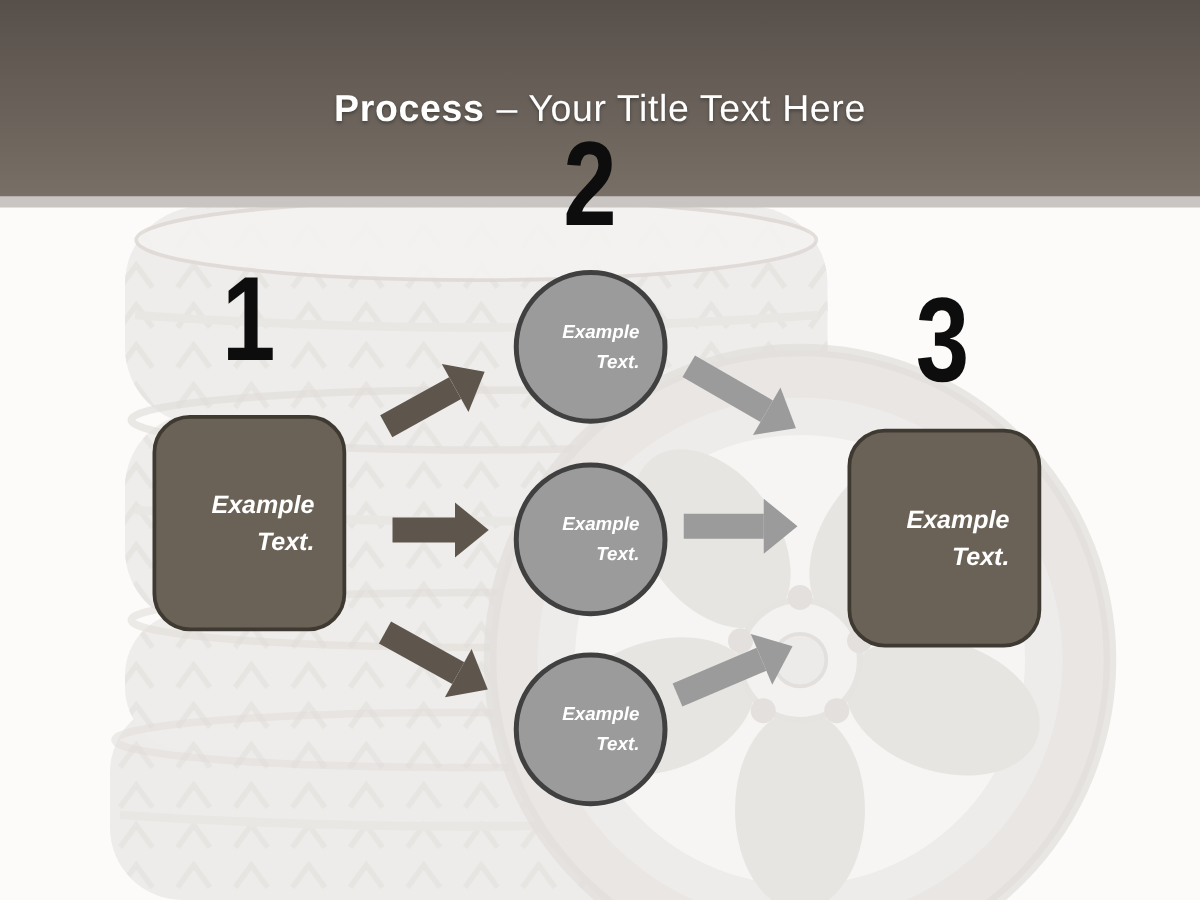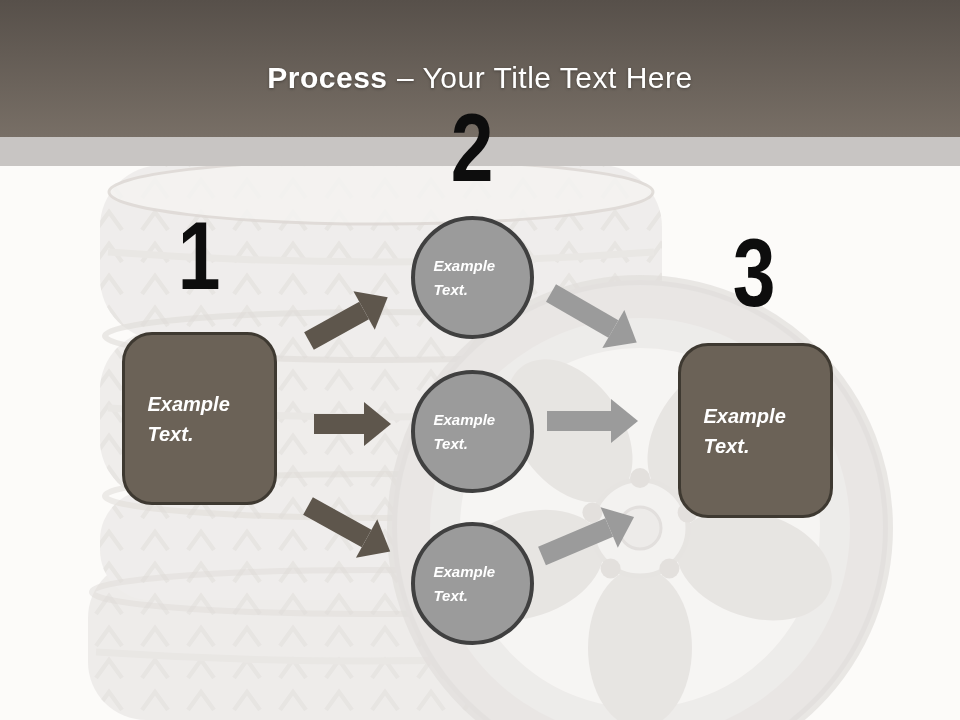--- a/index.html
+++ b/index.html
@@ -6,21 +6,21 @@
   body{
     width:960px;height:720px;overflow:hidden;
     font-family:"Liberation Sans", sans-serif;
     background:var(--body-background,#faf8f6);
   }
   .slide{position:relative;width:960px;height:720px;overflow:hidden;
     background:var(--body-background,#faf8f6);}
 
   
   .header{
-    position:absolute;left:0;top:0;width:960px;height:137px;z-index:3;
+    position:absolute;left:0;top:0;width:960px;height:157px;z-index:3;
     background:linear-gradient(to bottom,var(--header-top,#57504a),var(--header-bottom,#786f66));
     display:flex;align-items:center;justify-content:center;
   }
   .title{
     margin:0;padding-top:18px;font-size:30px;font-weight:400;
     color:#fff;letter-spacing:.5px;
     text-shadow:0 1px 3px rgba(0,0,0,.35);
     white-space:nowrap;
   }
   .title .t-bold{font-weight:700;}
@@ -40,21 +40,21 @@
     color:var(--number-color,#0d0d0d);
     transform:translate(-50%,-50%) scaleX(.8);
   }
   .num-1{left:199px;top:256px;}
   .num-2{left:472px;top:148px;}
   .num-3{left:754px;top:273px;}
 
   
   .node{
     position:absolute;z-index:6;box-sizing:border-box;
-    display:flex;align-items:center;justify-content:center;text-align:left;
+    display:flex;align-items:center;justify-content:center;text-align:right;
     color:var(--text-color,#fff);font-weight:700;font-style:italic;
   }
   .node .node-label{display:block;}
   .rect{
     width:155px;height:173px;border-radius:30px;
     background:var(--node-taupe-fill,#6b6257);
     border:3px solid var(--node-taupe-border,#3e3931);
     font-size:20px;line-height:1.5;
   }
   .rect .node-label{width:104px;}

